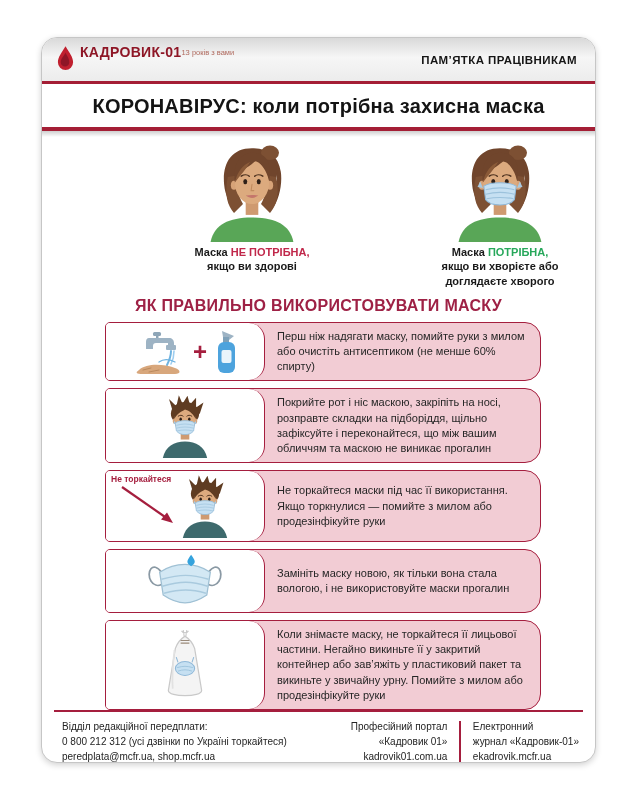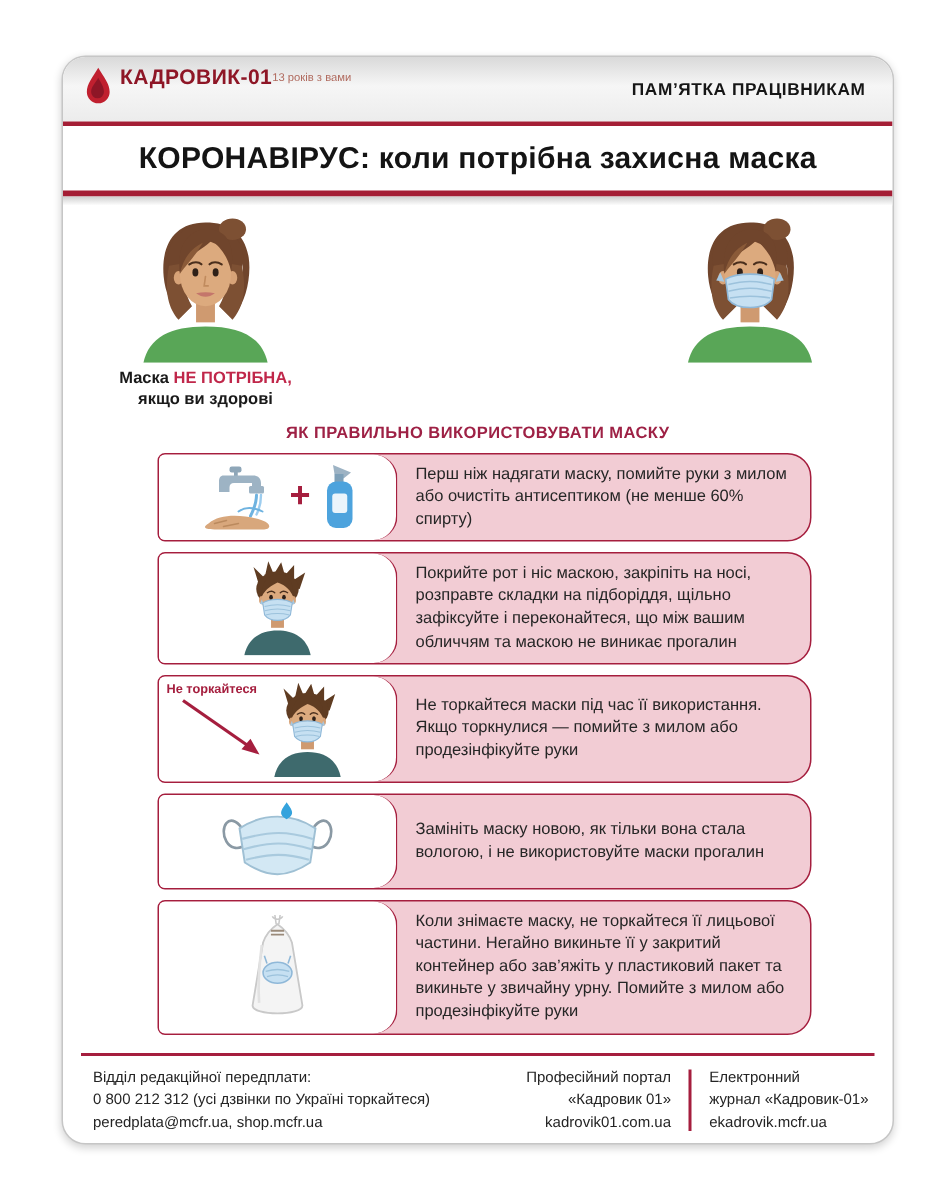--- a/index.html
+++ b/index.html
@@ -28,29 +28,29 @@
   .hdr-right{font-size:11.5px;font-weight:bold;color:#161616;letter-spacing:.4px;}
   .redline{height:3px;background:#a41e35;flex:0 0 auto;}
   
   .title{
     text-align:center;font-size:20px;font-weight:bold;color:#141414;
     padding:11px 0 9px;letter-spacing:.2px;flex:0 0 auto;
   }
   .title-rule{height:4px;background:#a41e35;flex:0 0 auto;}
   .rule-shadow{height:6px;background:linear-gradient(180deg,#cfcfcf,#ffffff);flex:0 0 auto;}
   
-  .figures{display:flex;justify-content:space-between;padding-top:4px;flex:0 0 auto;}
+  .figures{display:flex;justify-content:flex-end;gap:58px;padding-top:4px;flex:0 0 auto;}
   .figure{width:190px;display:flex;flex-direction:column;align-items:center;}
   .figure svg{width:108px;height:101px;display:block;}
   .caption{font-size:11px;font-weight:bold;line-height:1.3;text-align:center;margin-top:3px;}
   .cap-red{color:#c0274a;}
   .cap-green{color:#27a85b;}
   
   .section-title{
-    text-align:center;color:#9e2145;font-weight:bold;font-size:11px;
+    text-align:center;color:#9e2145;font-weight:bold;font-size:16px;
     letter-spacing:.3px;margin:9px 0 7px;flex:0 0 auto;
   }
   
   .steps{margin-left:63px;width:436px;display:flex;flex-direction:column;gap:7px;flex:0 0 auto;}
   .step{
     display:flex;background:#f2ccd4;border:1.6px solid #a51e3e;
     border-radius:5px 16px 16px 5px;overflow:hidden;
   }
   .step-icon{
     width:158px;flex:0 0 auto;background:#ffffff;
@@ -169,20 +169,24 @@
       <div class="caption" style="width:170px">
         <span>Маска </span><span class="cap-red">НЕ ПОТРІБНА,</span><br>
         <span>якщо ви здорові</span>
       </div>
     </div>
     <div class="figure">
       <svg viewBox="0 0 120 112">
         <use href="#sym-woman"></use>
         <use href="#sym-mask-overlay"></use>
       </svg>
+      <div class="caption" style="width:150px">
+        <span>Маска </span><span class="cap-green">ПОТРІБНА,</span><br>
+        <span>якщо ви хворієте або доглядаєте хворого</span>
+      </div>
     </div>
   </div>
 
   <div class="section-title">ЯК ПРАВИЛЬНО ВИКОРИСТОВУВАТИ МАСКУ</div>
 
   <div class="steps">
 
     <div class="step h58">
       <div class="step-icon">
         <svg width="58" height="48" viewBox="0 0 58 48">

